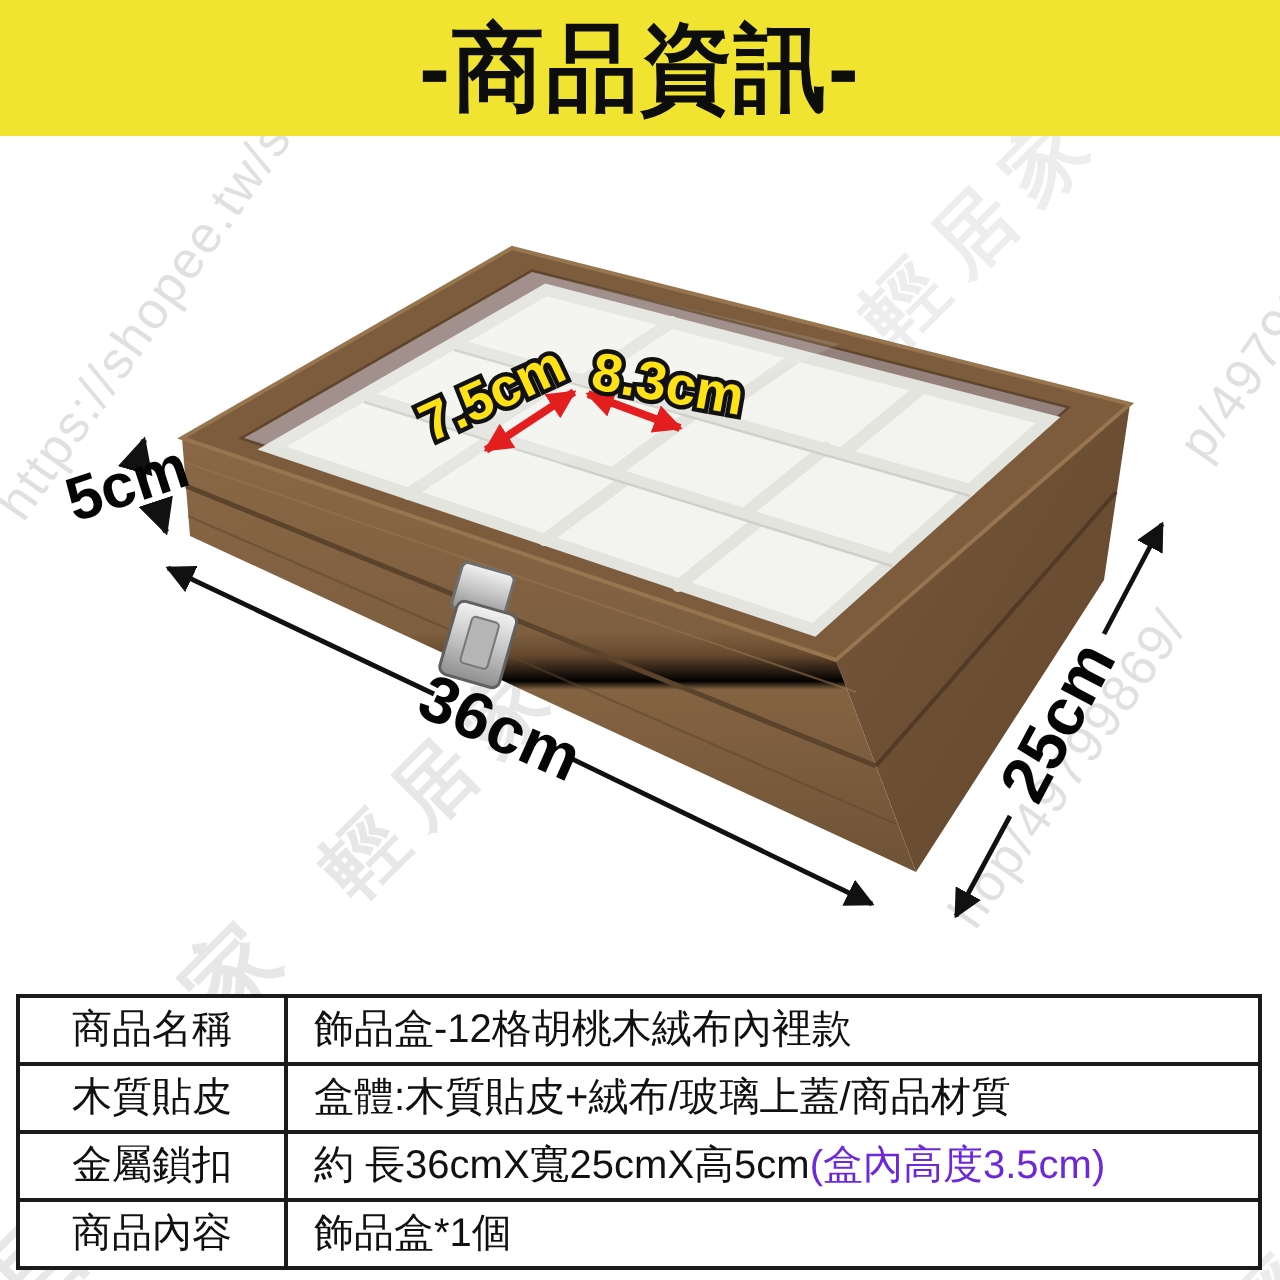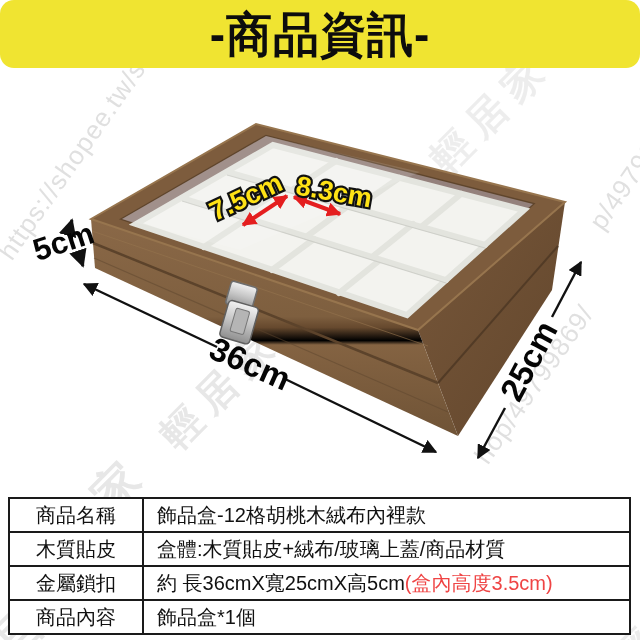--- a/index.html
+++ b/index.html
@@ -30,21 +30,21 @@
     position:absolute;left:8px;top:497px;width:623px;z-index:3;
     border-collapse:collapse;table-layout:fixed;background:#fff;
   }
   .spec-table td{
     border:2px solid #1a1a1a;height:32px;
     font-size:20px;font-weight:400;color:#111;
     padding:0;line-height:1;vertical-align:middle;
   }
   .spec-table td.lbl{width:132px;text-align:center;}
   .spec-table td.val{padding-left:13px;text-align:left;}
-  .red{color:#ef4444;text-align:right;}
+  .red{color:#6d28d9;text-align:right;}
 </style>
 </head>
 <body>
 
 <div class="page">
 
   <div class="wm wm-url" style="left:-8px;top:248px;transform:rotate(-55deg);">https://shopee.tw/sh</div>
   <div class="wm wm-url" style="left:583px;top:218px;transform:rotate(-55deg);">p/49799869/</div>
   <div class="wm wm-url" style="left:468px;top:452px;transform:rotate(-55deg);">hop/49799869/</div>
   <div class="wm wm-cjk" style="left:148px;top:422px;transform:rotate(-45deg);">輕居家</div>
@@ -143,21 +143,21 @@
       <line x1="283" y1="378" x2="436" y2="452" marker-end="url(#ab)"></line>
       <line x1="581" y1="262" x2="552" y2="317" marker-start="url(#ab)"></line>
       <line x1="505" y1="408" x2="478" y2="458" marker-end="url(#ab)"></line>
     </g>
 
     <text transform="translate(64,243) rotate(-18)" text-anchor="middle" y="9" font-size="31" font-weight="900" fill="#050505">5cm</text>
     <text transform="translate(250,364) rotate(24)" text-anchor="middle" y="11" font-size="33" font-weight="900" fill="#050505">36cm</text>
     <text transform="translate(529,361) rotate(-62)" text-anchor="middle" y="11" font-size="33" font-weight="900" fill="#050505">25cm</text>
   </svg>
 
-  <div class="banner" style="z-index:3;border-radius:14px;">
+  <div class="banner" style="z-index:3;">
     <div class="banner-title">-商品資訊-</div>
   </div>
 
   <table class="spec-table">
     <tbody>
       <tr>
         <td class="lbl">商品名稱</td>
         <td class="val">飾品盒-12格胡桃木絨布內裡款</td>
       </tr>
       <tr>

